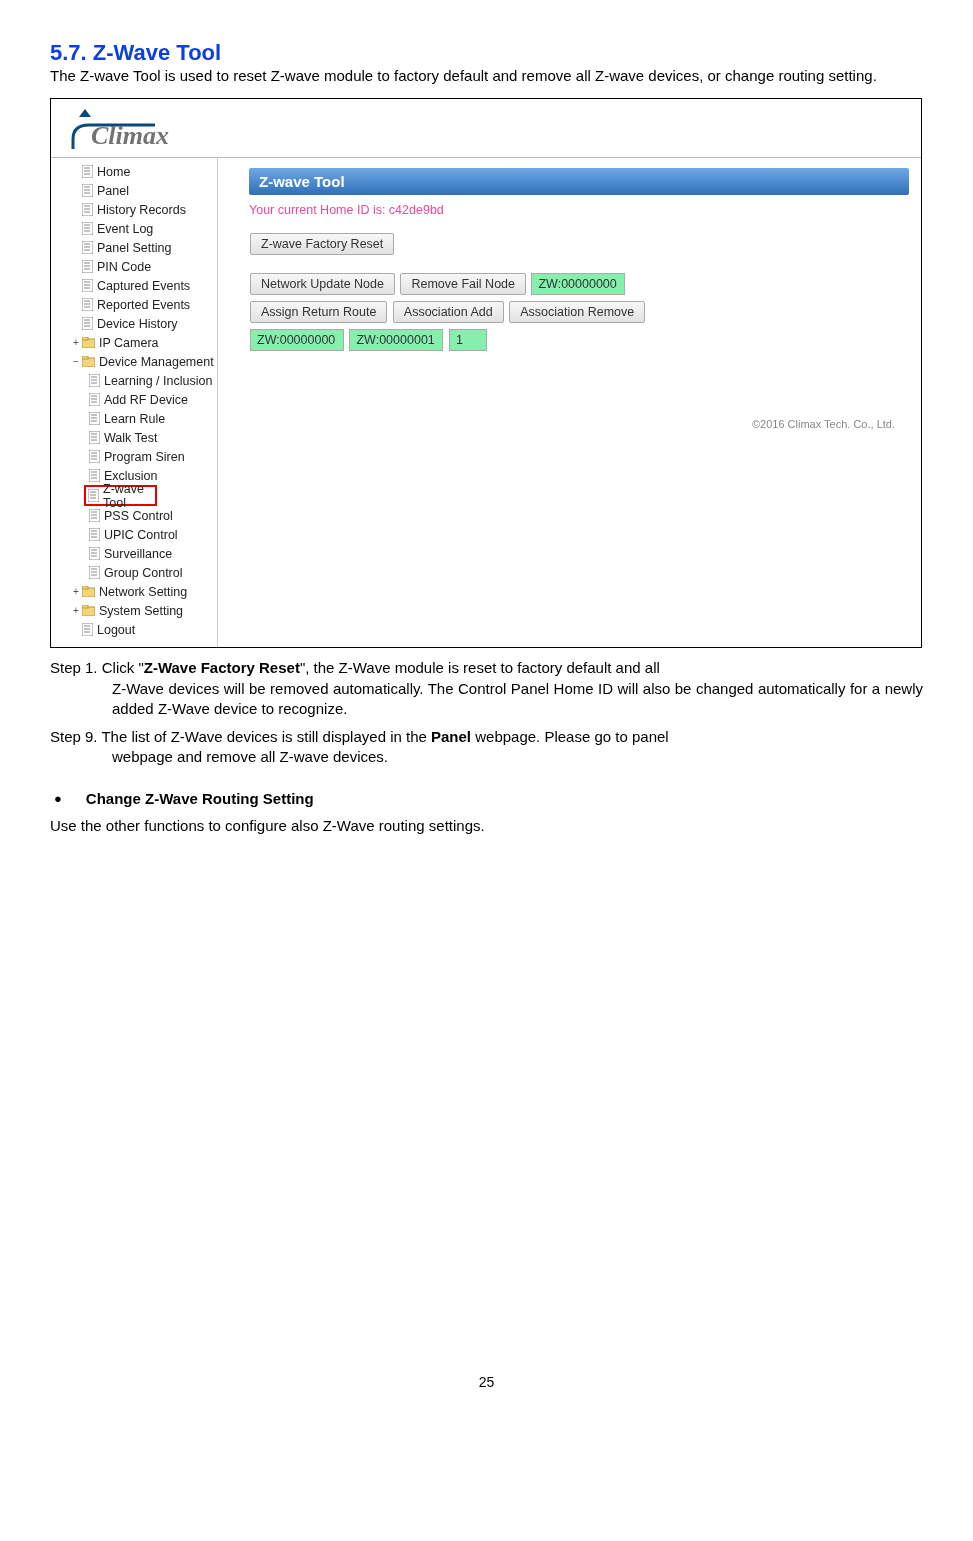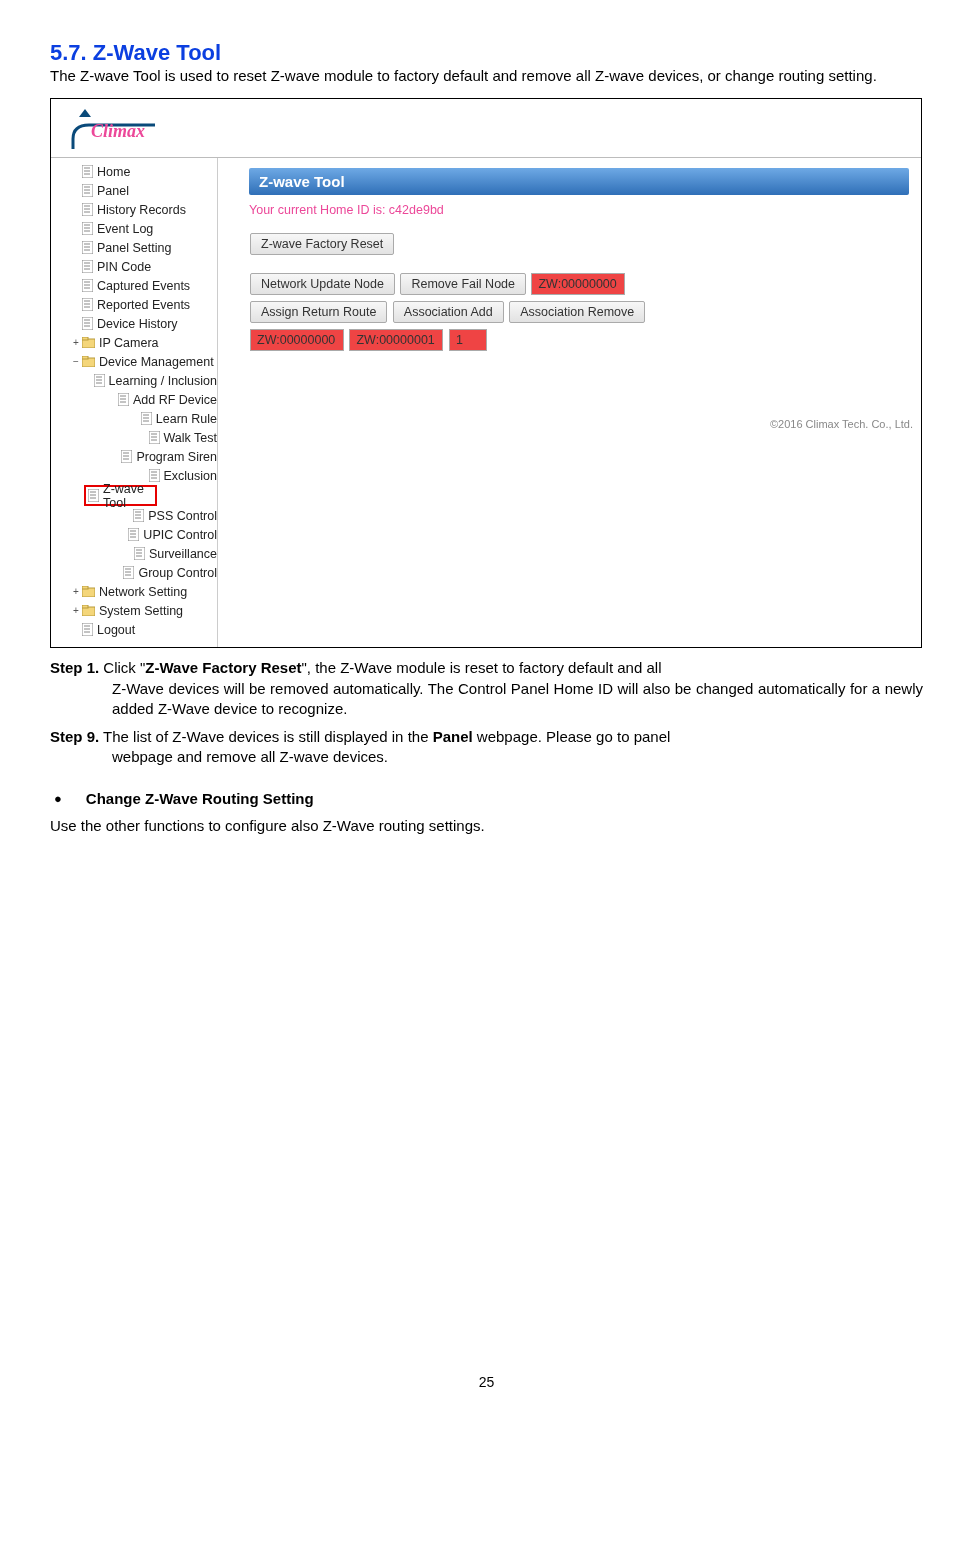--- a/index.html
+++ b/index.html
@@ -40,22 +40,22 @@
     left: 8px;
     top: 6px;
   }
   .logo-text {
     position: absolute;
     left: 40px;
     top: 22px;
     font-family: Georgia, 'Times New Roman', serif;
     font-style: italic;
     font-weight: bold;
-    font-size: 18px;
-    color: #ec4899;
+    font-size: 26px;
+    color: #737373;
   }
   .screenshot-body {
     display: flex;
     height: 490px;
     gap: 19px;
   }
   .nav {
     width: 188px;
     border-right: 1px solid #ccc;
     padding-top: 4px;
@@ -63,21 +63,20 @@
     color: #222;
   }
   .nav-item {
     display: flex;
     align-items: center;
     padding: 1px 0 1px 6px;
     height: 17px;
   }
   .nav-item.sub {
     padding-left: 38px;
-    justify-content: flex-end;
   }
   .nav-item.sub2 {
     padding-left: 20px;
   }
   .tree-toggle {
     width: 10px;
     font-size: 10px;
     color: #555;
     margin-right: 1px;
     text-align: center;
@@ -132,39 +131,39 @@
     color: #333;
     margin: 2px 1px;
     vertical-align: middle;
   }
   .txt {
     display: inline-block;
     border: 1px solid #aaa;
     padding: 3px 6px;
     font-size: 12.5px;
     color: #333;
-    background: #ef4444;
+    background: #86efac;
     margin: 2px 1px;
     vertical-align: middle;
   }
   .row { margin: 2px 0; white-space: nowrap; }
   .copyright {
     position: absolute;
-    right: 8px;
+    right: 26px;
     top: 260px;
     font-size: 11px;
     color: #888;
   }
   .step {
     text-align: justify;
     margin: 8px 0;
     line-height: 1.35;
   }
   .step .label {
-    font-weight: bold;
+    font-weight: normal;
   }
   .step-body {
     margin-left: 62px;
   }
   .sub-heading {
     font-weight: bold;
     margin: 22px 0 10px 0;
     display: flex;
     align-items: center;
   }

